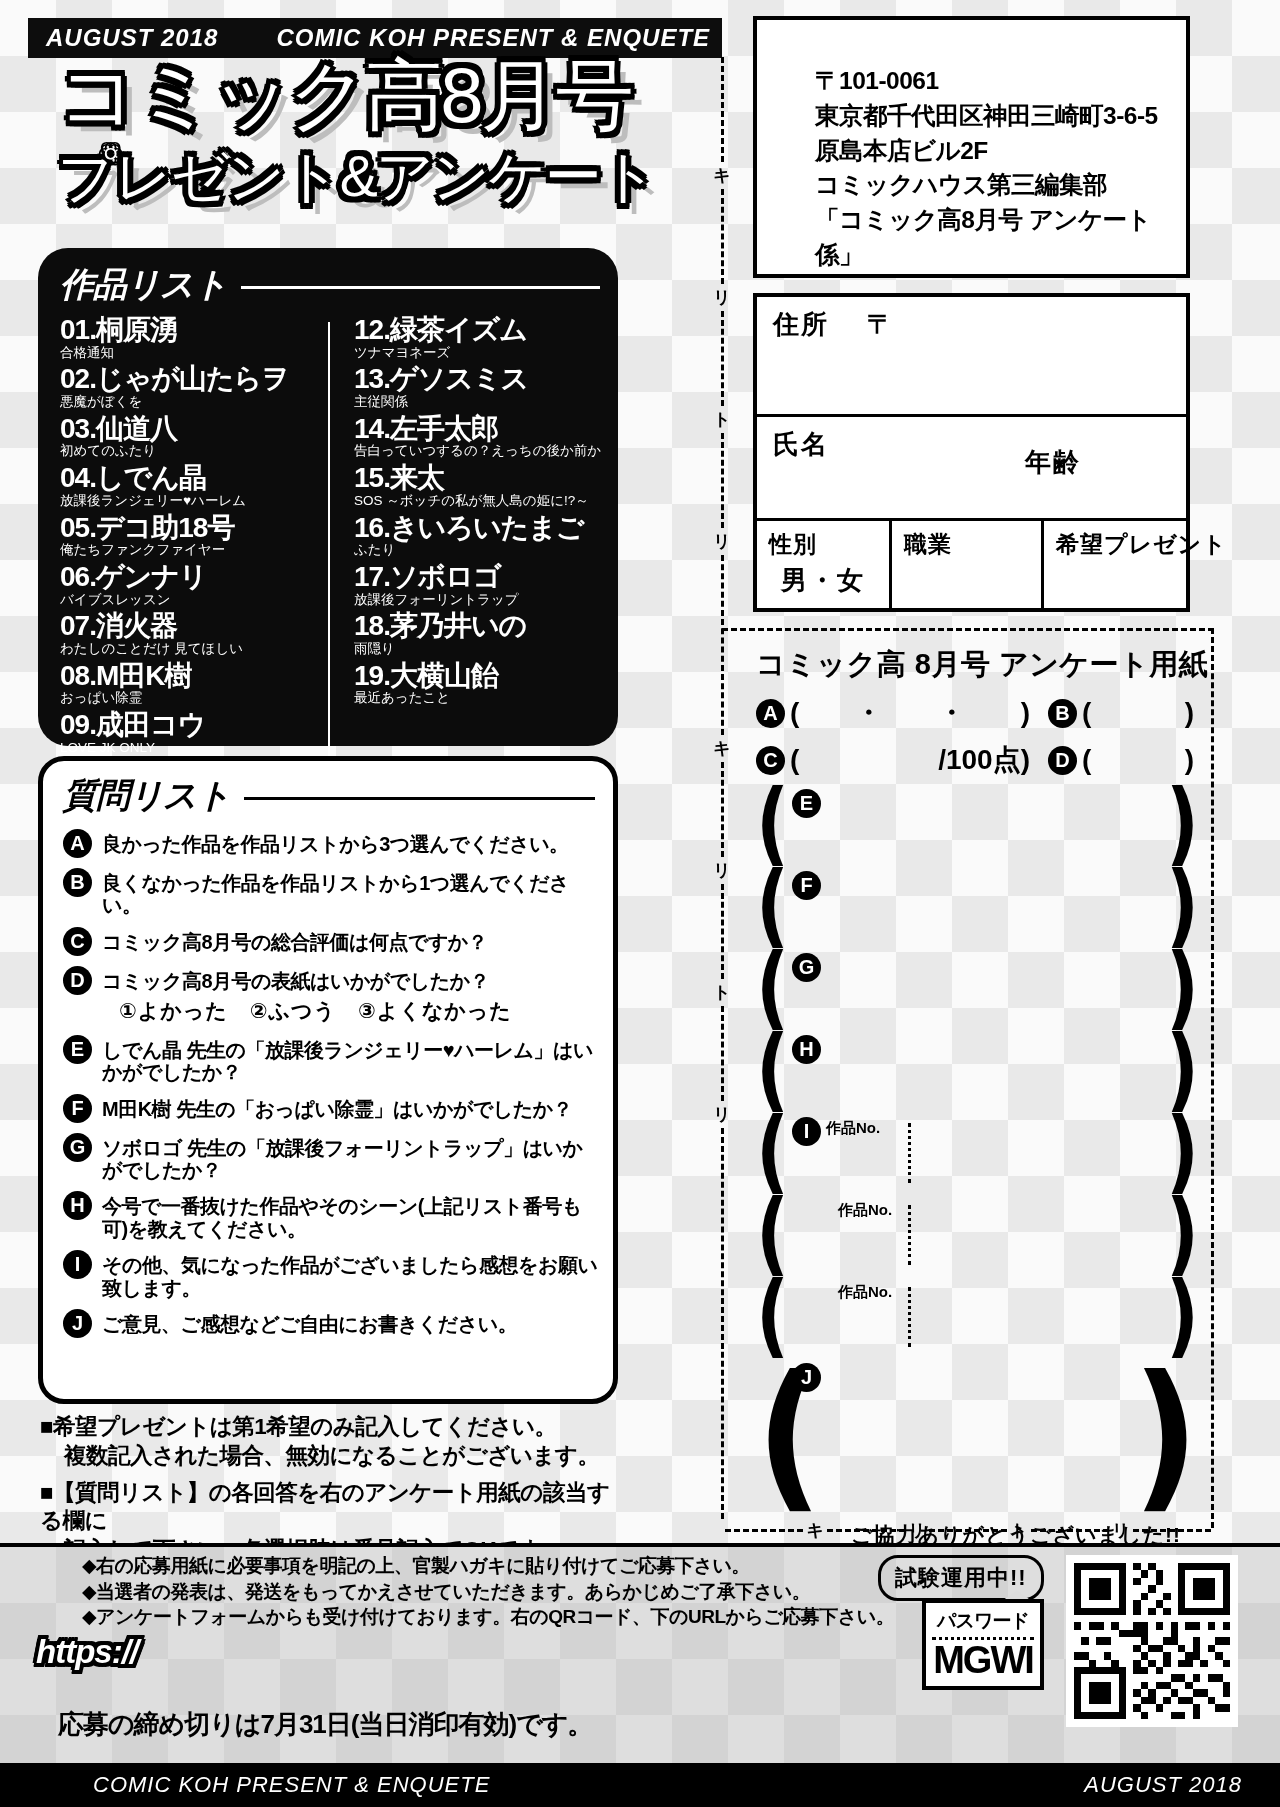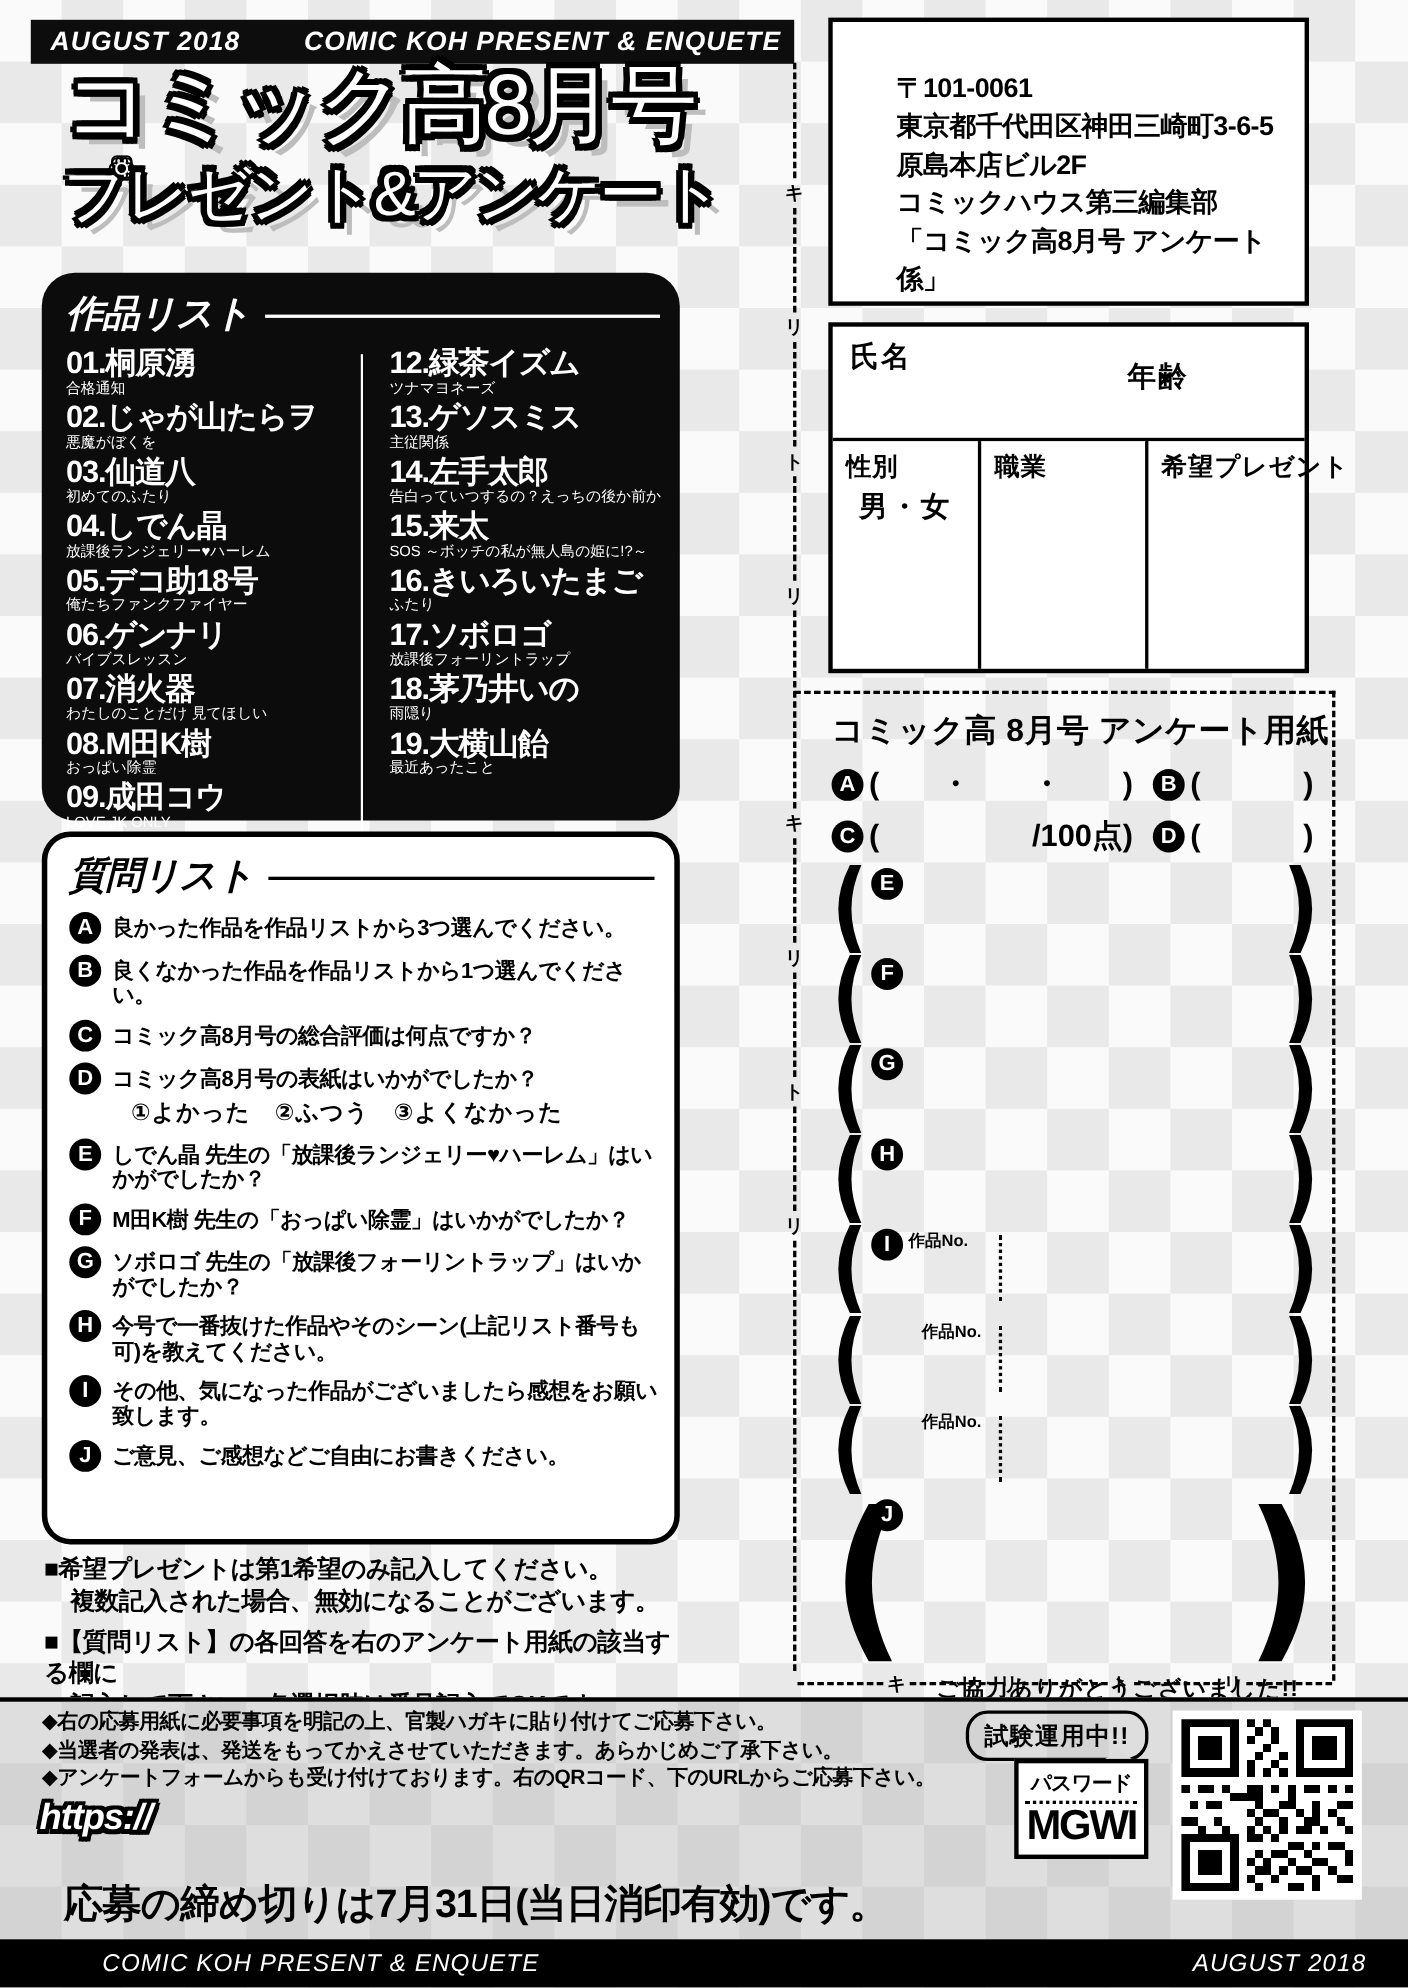--- a/index.html
+++ b/index.html
@@ -97,29 +97,29 @@
   .thanks{text-align:right;font-size:21px;font-weight:bold;margin:10px 20px 0 0;letter-spacing:1px;}
   
   .cuth{position:absolute;left:722px;top:1519px;width:492px;display:flex;align-items:center;
     font-size:17px;font-weight:bold;}
   .cuth .hseg{flex:1;border-top:3px dashed #000;margin:0 3px;}
   
   .band{position:absolute;left:0;top:1543px;width:1280px;height:220px;background:#dcdcdc;border-top:4px solid #000;
     background-image:conic-gradient(#d3d3d3 0 25%, #dedede 0 50%, #d3d3d3 0 75%, #dedede 0);
     background-size:112px 112px;box-sizing:border-box;}
   .bullets{position:absolute;left:38px;top:6px;}
-  .bullets div{font-size:19px;font-weight:bold;line-height:1.35;letter-spacing:-0.5px;}
+  .bullets div{font-size:19px;font-weight:bold;line-height:1.35;letter-spacing:-0.5px;margin-left:44px;}
   .urlrow{position:absolute;left:36px;top:88px;display:flex;align-items:center;line-height:1;}
   .outl2{color:#fff;font-weight:bold;
     text-shadow:-3px -3px 0 #000,3px -3px 0 #000,-3px 3px 0 #000,3px 3px 0 #000,
       -4px 0 0 #000,4px 0 0 #000,0 -4px 0 #000,0 4px 0 #000,
       -3px 4px 0 #000,3px 4px 0 #000,-3px -4px 0 #000,3px -4px 0 #000;}
   .upre{font-size:33px;font-style:italic;letter-spacing:-1px;}
   .umain{font-size:57px;letter-spacing:-2px;}
-  .deadline{position:absolute;left:58px;top:160px;font-size:36px;font-weight:bold;letter-spacing:-1px;}
+  .deadline{position:absolute;left:58px;top:160px;font-size:26px;font-weight:bold;letter-spacing:-1px;}
   .bubble{position:absolute;left:878px;top:8px;border:3px solid #000;border-radius:20px;padding:5px 14px;
     font-size:22px;font-weight:bold;letter-spacing:1px;}
   .bubble::after{content:"";position:absolute;right:16px;bottom:-11px;width:14px;height:14px;background:#dcdcdc;
     border-right:3px solid #000;border-bottom:3px solid #000;transform:rotate(35deg) skewX(-20deg);}
   .pwbox{position:absolute;left:922px;top:52px;width:122px;background:#fff;border:4px solid #000;
     box-sizing:border-box;text-align:center;padding:5px 6px 4px;}
   .pwlab{font-size:19px;font-weight:bold;border-bottom:3px dotted #000;padding-bottom:3px;letter-spacing:-1px;white-space:nowrap;}
   .pwval{font-size:38px;font-weight:bold;letter-spacing:-2px;line-height:1.1;}
   .qr{position:absolute;left:1066px;top:8px;width:172px;height:172px;background:#fff;box-sizing:border-box;padding:8px;}
   .qr svg{width:100%;height:100%;display:block;}
@@ -311,20 +311,24 @@
 
   <div class="addr">
     <div>〒101-0061</div>
     <div>東京都千代田区神田三崎町3-6-5</div>
     <div>原島本店ビル2F</div>
     <div>コミックハウス第三編集部</div>
     <div>「コミック高8月号 アンケート係」</div>
   </div>
 
   <div class="form">
+    <div class="frow fr1">
+      <span class="flab">住所</span>
+      <span class="fmark">〒</span>
+    </div>
     <div class="frow fr2">
       <span class="flab">氏名</span>
       <span class="fage">年齢</span>
     </div>
     <div class="frow fr3">
       <div class="fcell fc1">
         <span class="clab">性別</span>
         <span class="gval">男・女</span>
       </div>
       <div class="fcell fc2">

